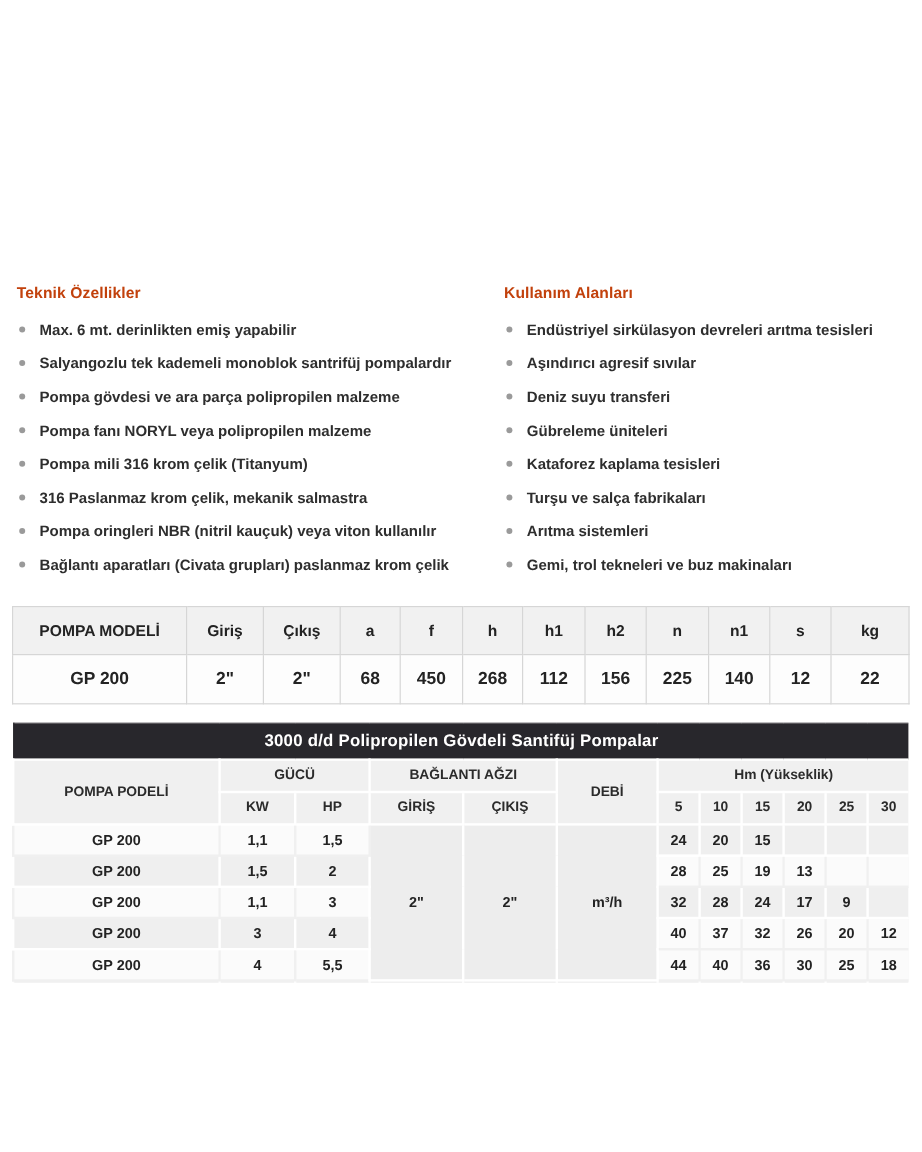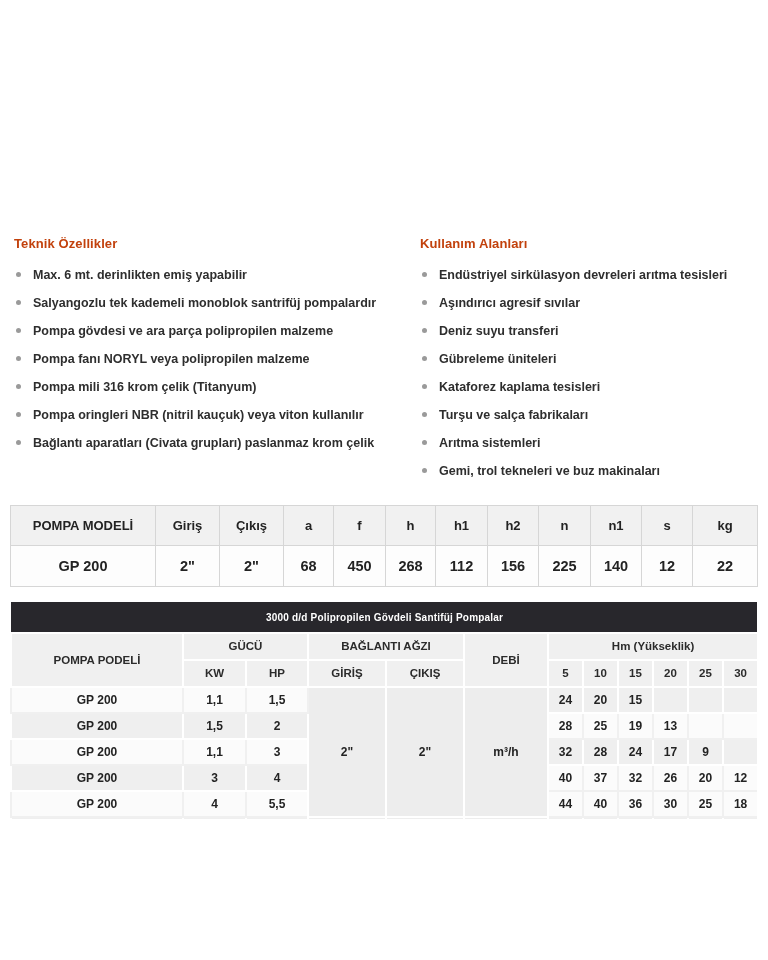--- a/index.html
+++ b/index.html
@@ -41,21 +41,21 @@
   .dims td { height:41px; background:#fdfdfd; font-size:14.5px; }
 
   
   .perf-wrap {
     position:absolute; top:602px; left:10px; width:747px; height:217px;
     overflow:hidden;
   }
   table.perf { width:747px; border-collapse:collapse; table-layout:fixed; }
   .perf .titlebar {
     background:#28272c; color:#fff; height:30px; text-align:center;
-    font-size:10px; font-weight:700; letter-spacing:.2px;
+    font-size:14px; font-weight:700; letter-spacing:.2px;
     border:1px solid #28272c;
   }
   .perf th {
     background:#f0f0f0; border:2px solid #fff; 
     font-weight:700; color:#2b2b2b; font-size:11.5px; height:27px;
   }
   .perf td {
     border:2px solid #fff; text-align:center; font-weight:700;
     color:#232323; font-size:12px; height:26px;
   }
@@ -68,20 +68,21 @@
 <body>
 
 <div class="col col-left">
   <h3>Teknik Özellikler</h3>
   <ul>
     <li>Max. 6 mt. derinlikten emiş yapabilir</li>
     <li>Salyangozlu tek kademeli monoblok santrifüj pompalardır</li>
     <li>Pompa gövdesi ve ara parça polipropilen malzeme</li>
     <li>Pompa fanı NORYL veya polipropilen malzeme</li>
     <li>Pompa mili 316 krom çelik (Titanyum)</li>
+    <li>316 Paslanmaz krom çelik, mekanik salmastra</li>
     <li>Pompa oringleri NBR (nitril kauçuk) veya viton kullanılır</li>
     <li>Bağlantı aparatları (Civata grupları) paslanmaz krom çelik</li>
   </ul>
 </div>
 
 <div class="col col-right">
   <h3>Kullanım Alanları</h3>
   <ul>
     <li>Endüstriyel sirkülasyon devreleri arıtma tesisleri</li>
     <li>Aşındırıcı agresif sıvılar</li>

